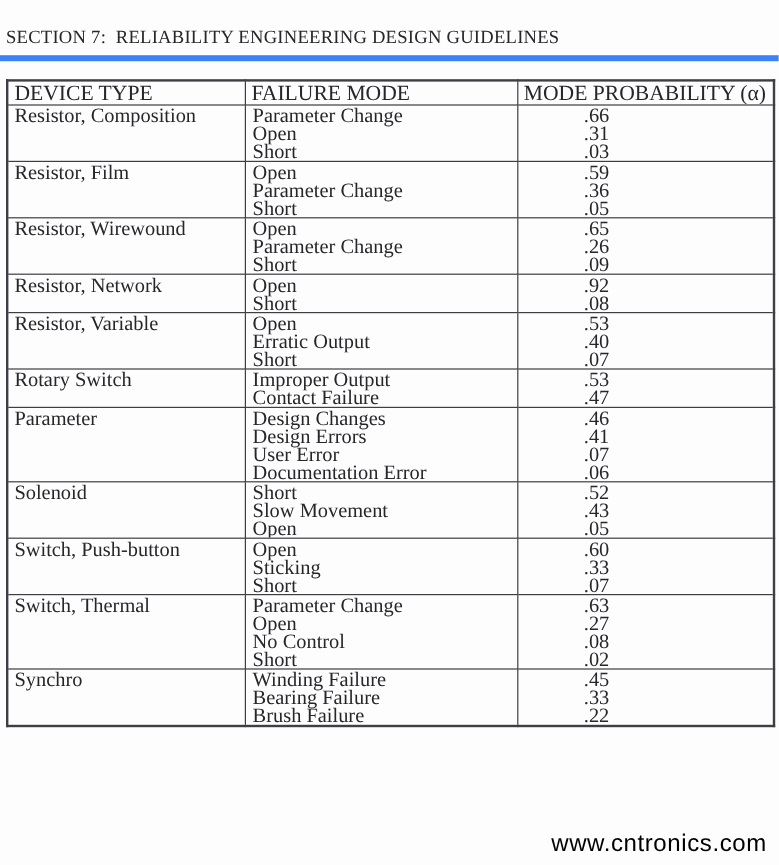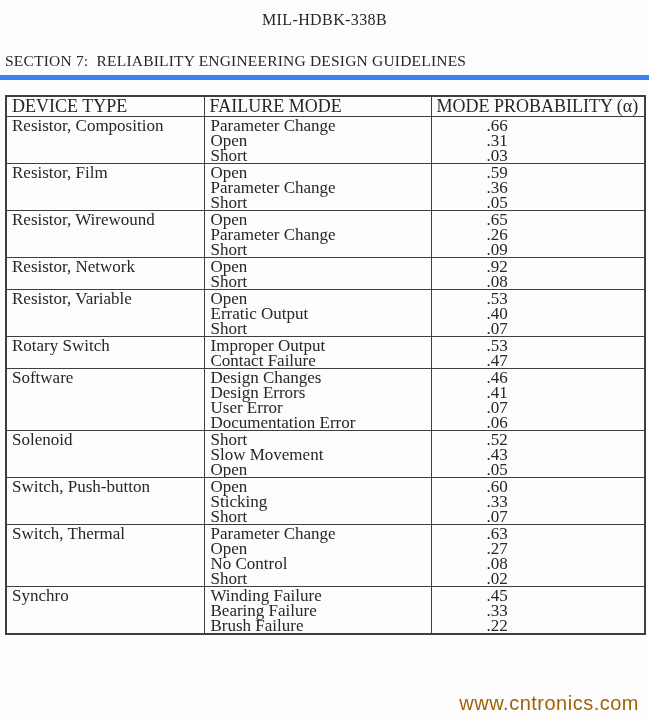--- a/index.html
+++ b/index.html
@@ -62,21 +62,20 @@
     font-size: 20px;
     letter-spacing: 0.5px;
     pointer-events: none;
   }
 </style>
 </head>
 <body>
 
 <main>
 
-  <div class="doc-title">MIL-HDBK-338B</div>
 
   <div class="section-heading">SECTION 7:&nbsp; RELIABILITY ENGINEERING DESIGN GUIDELINES</div>
 
 
   <table class="parts-table">
     <colgroup>
       <col style="width:198px">
       <col style="width:227px">
       <col style="width:214px">
     </colgroup>
@@ -156,21 +155,21 @@
           <td class="mode-cell">
             <div>Improper Output</div>
             <div>Contact Failure</div>
           </td>
           <td class="prob-cell">
             <div>.53</div>
             <div>.47</div>
           </td>
         </tr>
         <tr>
-          <td class="device-cell">Software</td>
+          <td class="device-cell">Parameter</td>
           <td class="mode-cell">
             <div>Design Changes</div>
             <div>Design Errors</div>
             <div>User Error</div>
             <div>Documentation Error</div>
           </td>
           <td class="prob-cell">
             <div>.46</div>
             <div>.41</div>
             <div>.07</div>
@@ -227,15 +226,15 @@
           </td>
           <td class="prob-cell">
             <div>.45</div>
             <div>.33</div>
             <div>.22</div>
           </td>
         </tr>
       </tbody>
   </table>
 
-  <div class="watermark" style="color: #a16207;">www.cntronics.com</div>
+  <div class="watermark" style="color: #000000;">www.cntronics.com</div>
 
 </main>
 
 </body></html>

